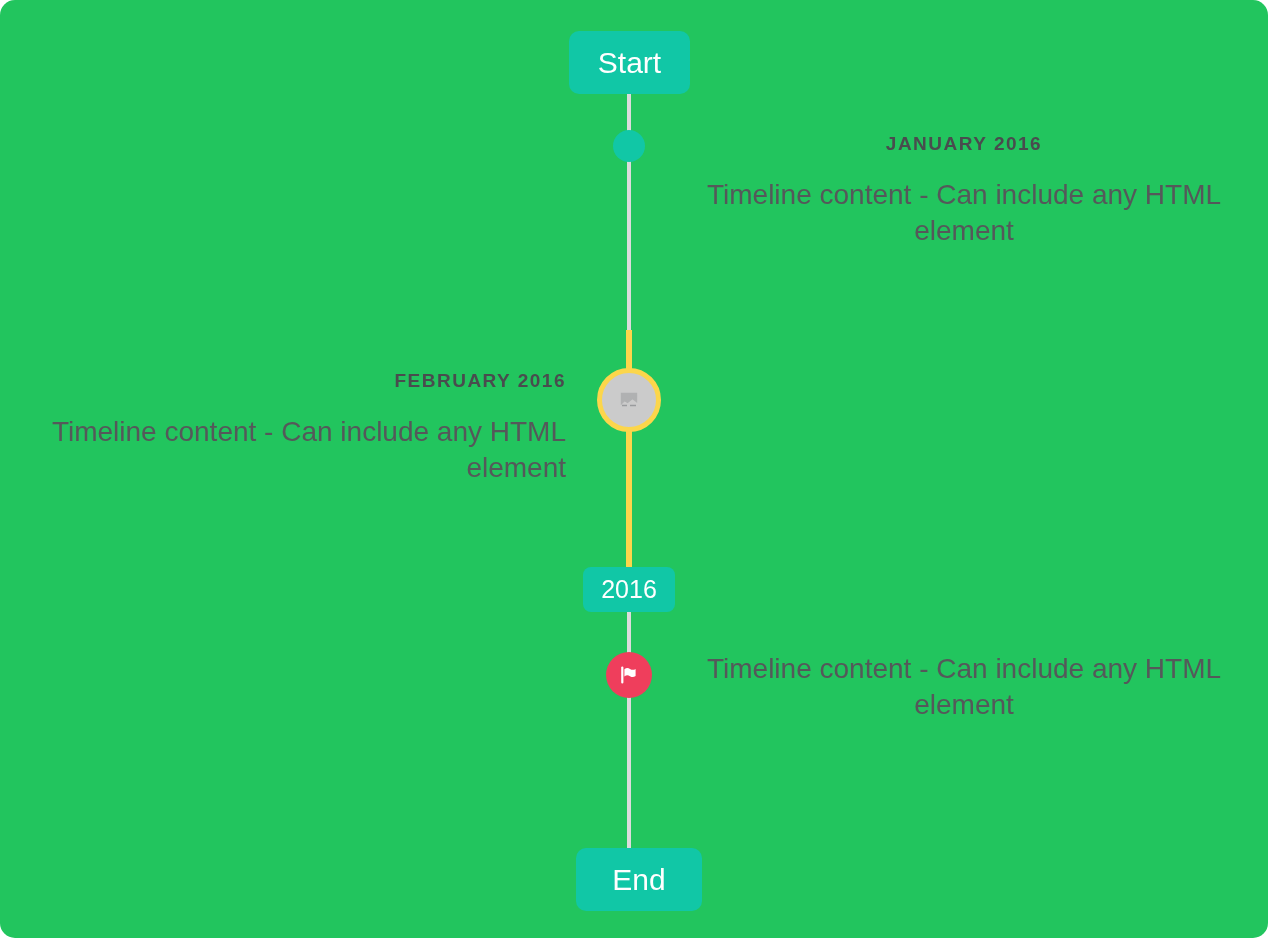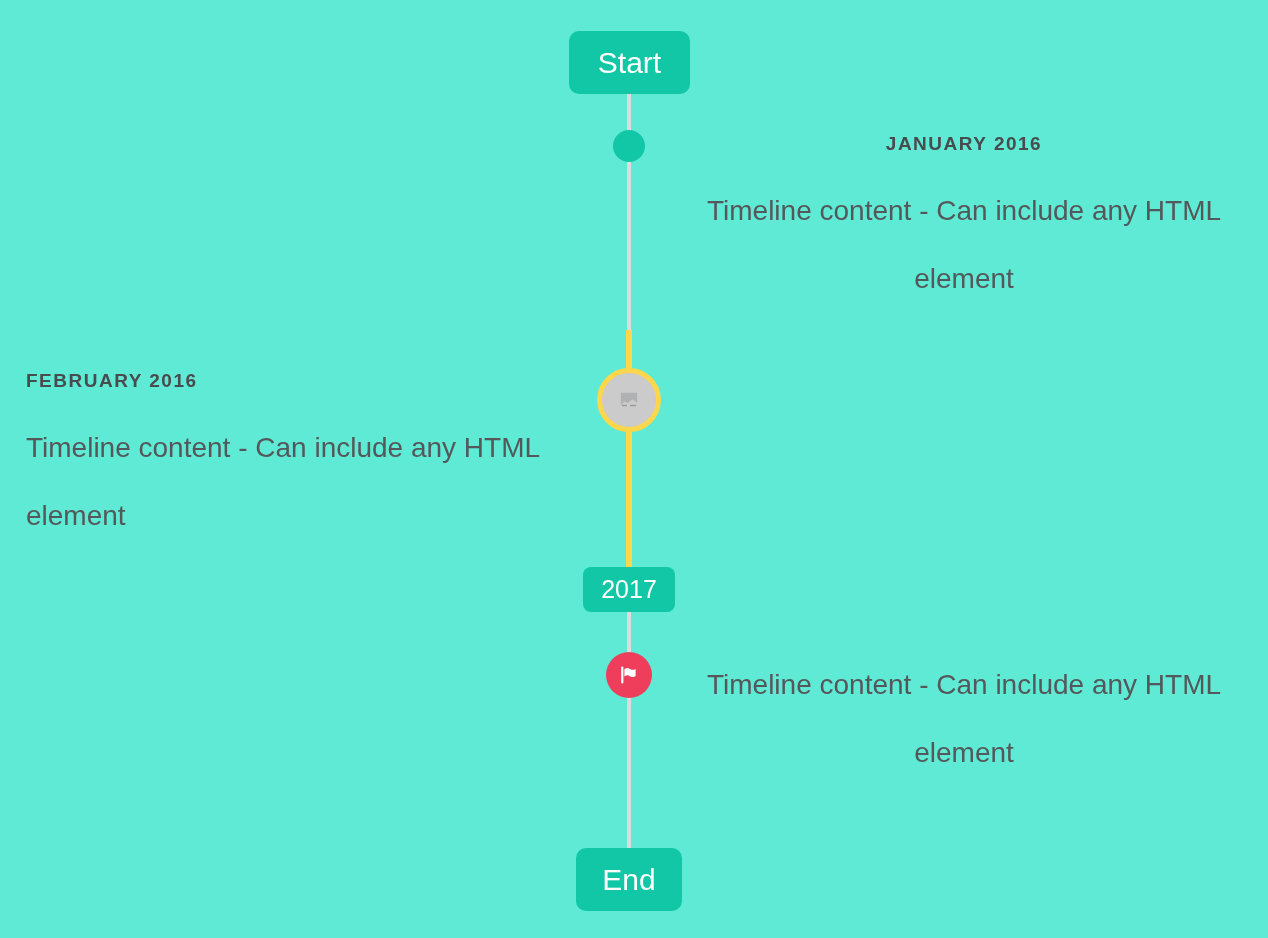--- a/index.html
+++ b/index.html
@@ -3,60 +3,60 @@
 <meta charset="utf-8">
 <style>
   :root{
     --teal:#11c7a6; --yellow:#fcd64b; --red:#ef3e5c;
     --line:#dcdcdc; --circle:#cbcbcb; --label:#494c4e; --content:#55585a;
   }
   *{box-sizing:border-box; margin:0; padding:0;}
   html,body{background:#ffffff;}
   body{font-family:"Liberation Sans", sans-serif;}
   .canvas{
-    position:relative; width:1268px; height:938px; background:#5eead4; overflow:hidden;
+    position:relative; width:1268px; height:938px; background:#22c55e; overflow:hidden;border-radius:15px;
   }
   
   .seg{position:absolute; z-index:1;}
   .seg-gray-top   {left:627px; top:94px;  width:4px; height:236px; background:var(--line);}
   .seg-yellow     {left:626px; top:330px; width:6px; height:238px; background:var(--yellow);}
   .seg-gray-bottom{left:627px; top:612px; width:4px; height:236px; background:var(--line);}
   
   .badge{
     position:absolute; z-index:3; display:flex; align-items:center; justify-content:center;
     background:var(--teal); color:#ffffff; border:none; cursor:pointer;
   }
   .badge-start{left:569px; top:31px;  width:121px; height:63px; border-radius:10px; font-size:30px;}
   .badge-year {left:583px; top:567px; width:92px;  height:45px; border-radius:8px;  font-size:25px;}
-  .badge-end  {left:576px; top:848px; width:106px; height:63px; border-radius:10px; font-size:30px;}
+  .badge-end  {left:576px; top:848px; width:126px; height:63px; border-radius:10px; font-size:30px;}
   
   .marker{position:absolute; z-index:2; border-radius:50%;}
   .marker-dot{left:613px; top:130px; width:32px; height:32px; background:var(--teal);}
   .marker-image{
     left:597px; top:368px; width:64px; height:64px;
     background:var(--circle); border:5px solid var(--yellow);
     display:flex; align-items:center; justify-content:center;
   }
   .marker-flag{
     left:606px; top:652px; width:46px; height:46px; background:var(--red);
     display:flex; align-items:center; justify-content:center;
   }
   
   .entry{position:absolute; z-index:2; width:540px;}
   .entry-right{text-align:center;}
-  .entry-left {text-align:left;}
+  .entry-left {text-align:right;}
   .entry-jan{left:694px; top:133px;}
   .entry-feb{right:702px; top:370px;}
   .entry-mar{left:694px; top:651px;}
   .entry-date{
     font-size:19px; font-weight:700; letter-spacing:1.5px; line-height:22px;
     color:var(--label); margin-bottom:22px;
   }
   .entry-content{
-    font-size:28px; line-height:68px; color:var(--content);
+    font-size:28px; line-height:36px; color:var(--content);
   }
   .icon-svg{display:block;}
 </style>
 </head>
 <body>
 
 <div class="canvas">
 
   <div class="seg seg-gray-top"></div>
   <div class="seg seg-yellow"></div>
@@ -78,21 +78,21 @@
           <path d="M2 13.5 h5 M10 13.5 h6"></path>
         </g>
       </svg>
     </span>
   </div>
   <div class="entry entry-left entry-feb">
     <div class="entry-date">FEBRUARY 2016</div>
     <div class="entry-content">Timeline content - Can include any HTML element</div>
   </div>
 
-  <button class="badge badge-year">2017</button>
+  <button class="badge badge-year">2016</button>
 
   <div class="marker marker-flag">
     <span>
       <svg class="icon-svg" width="24" height="24" viewBox="0 0 24 24">
         <rect x="4.2" y="3.5" width="2.2" height="17" rx="1.1" fill="#ffffff"></rect>
         <path d="M7.4 6.2
                  C9.4 4.7 11 4.7 13 5.9
                  C15 7.1 16.6 7.1 18.6 5.9
                  L18.6 13.1
                  C16.6 14.4 15 14.4 13 13.2

